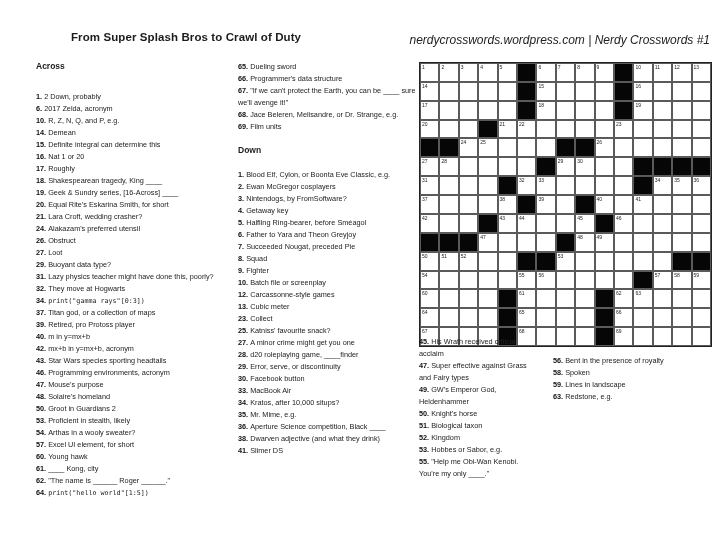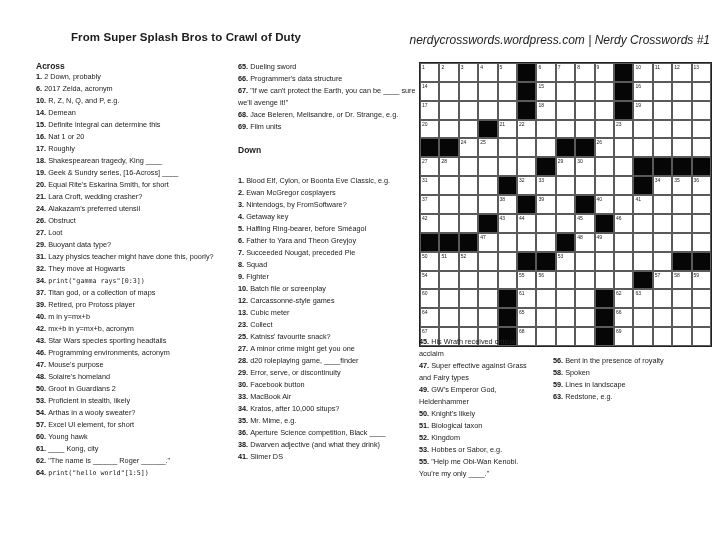--- a/index.html
+++ b/index.html
@@ -3,28 +3,28 @@
 <meta charset="utf-8">
 <style>
   * { margin:0; padding:0; box-sizing:border-box; }
   html,body { width:720px; height:556px; background:#ffffff; overflow:hidden;
               font-family:"Liberation Sans", sans-serif; color:#1c1c1c; }
   .page { position:relative; width:720px; height:556px; background:#fff; }
 
   .title { position:absolute; left:36px; top:31px; font-size:11.5px; font-weight:bold; letter-spacing:0.1px;padding-left:35px; }
   .source { position:absolute; right:10px; top:33px; font-size:12px; font-style:italic; color:#222; }
 
-  .section-head { font-size:8.5px; font-weight:bold; margin-bottom:0; }
+  .section-head { font-size:8.5px; font-weight:bold; margin-bottom:20px; }
   .clue { font-size:7.3px; line-height:12px; color:#222; }
   .clue b { color:#111; }
   .mono { font-family:"DejaVu Sans Mono", monospace; font-size:6.7px; }
 
   .across-col { position:absolute; left:36px; top:61px; width:178px; }
   .middle-col { position:absolute; left:238px; top:61px; width:186px; }
-  .down-head  { margin-top:12px; margin-bottom:20px; }
+  .down-head  { margin-top:12px; margin-bottom:14px; }
   .bottom-a   { position:absolute; left:419px; top:336px; width:118px; }
   .bottom-b   { position:absolute; left:553px; top:355px; width:162px; }
 
   #grid { position:absolute; left:419px; top:62px; width:293px; height:285px;
           display:grid; grid-template-columns:repeat(15,1fr); grid-template-rows:repeat(15,1fr);
           border:1.5px solid #222; background:#777; }
   .cell { position:relative; background:#fff; border:0.5px solid #5a5a5a; }
   .cell.black { background:#060606; }
   .cellnum { position:absolute; top:0; left:1px; font-size:5px; line-height:6px; color:#222; }
 </style>
@@ -476,21 +476,21 @@
       <div class="cell"></div>
       <div class="cell"></div>
       <div class="cell"></div>
       <div class="cell"></div>
     </div>
 
   <div class="bottom-a" id="down2-list">
       <div class="clue"><b>45. </b><span>His Wrath received critical acclaim</span></div>
       <div class="clue"><b>47. </b><span>Super effective against Grass and Fairy types</span></div>
       <div class="clue"><b>49. </b><span>GW's Emperor God, Heldenhammer</span></div>
-      <div class="clue"><b>50. </b><span>Knight's likely</span></div>
+      <div class="clue"><b>50. </b><span>Knight's horse</span></div>
       <div class="clue"><b>51. </b><span>Biological taxon</span></div>
       <div class="clue"><b>52. </b><span>Kingdom</span></div>
       <div class="clue"><b>53. </b><span>Hobbes or Sabor, e.g.</span></div>
       <div class="clue"><b>55. </b><span>"Help me Obi-Wan Kenobi. You're my only ____."</span></div>
     </div>
   <div class="bottom-b" id="down3-list">
       <div class="clue"><b>56. </b><span>Bent in the presence of royalty</span></div>
       <div class="clue"><b>58. </b><span>Spoken</span></div>
       <div class="clue"><b>59. </b><span>Lines in landscape</span></div>
       <div class="clue"><b>63. </b><span>Redstone, e.g.</span></div>

